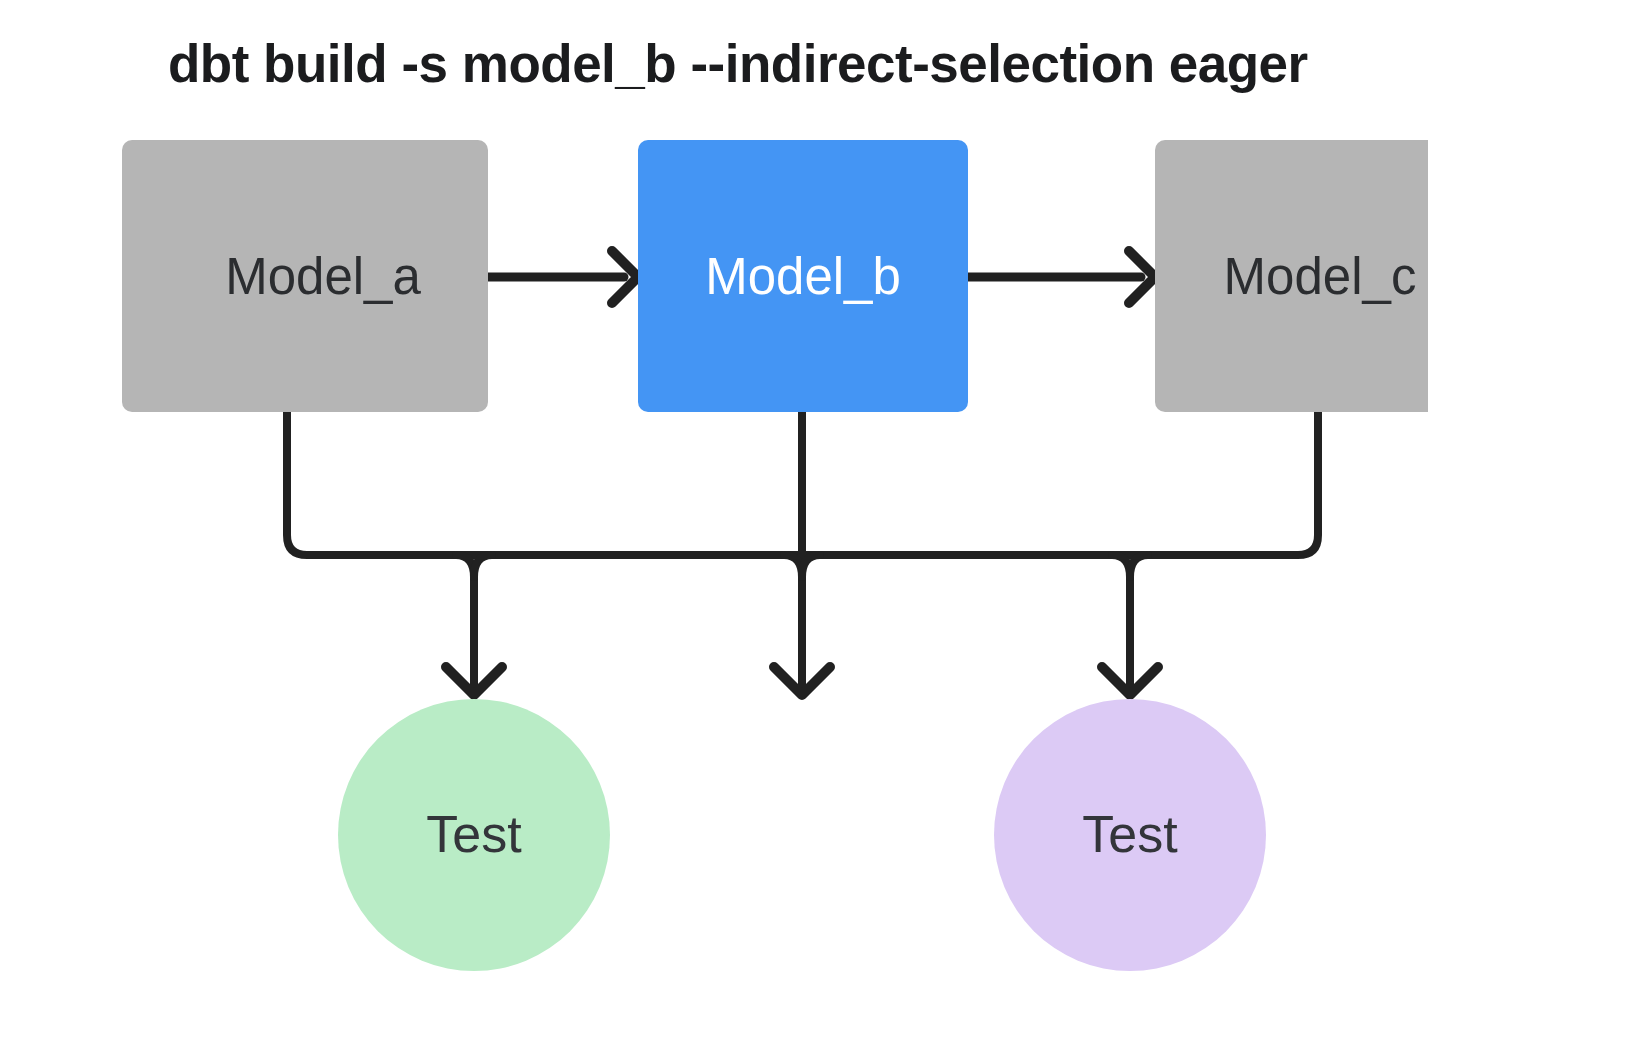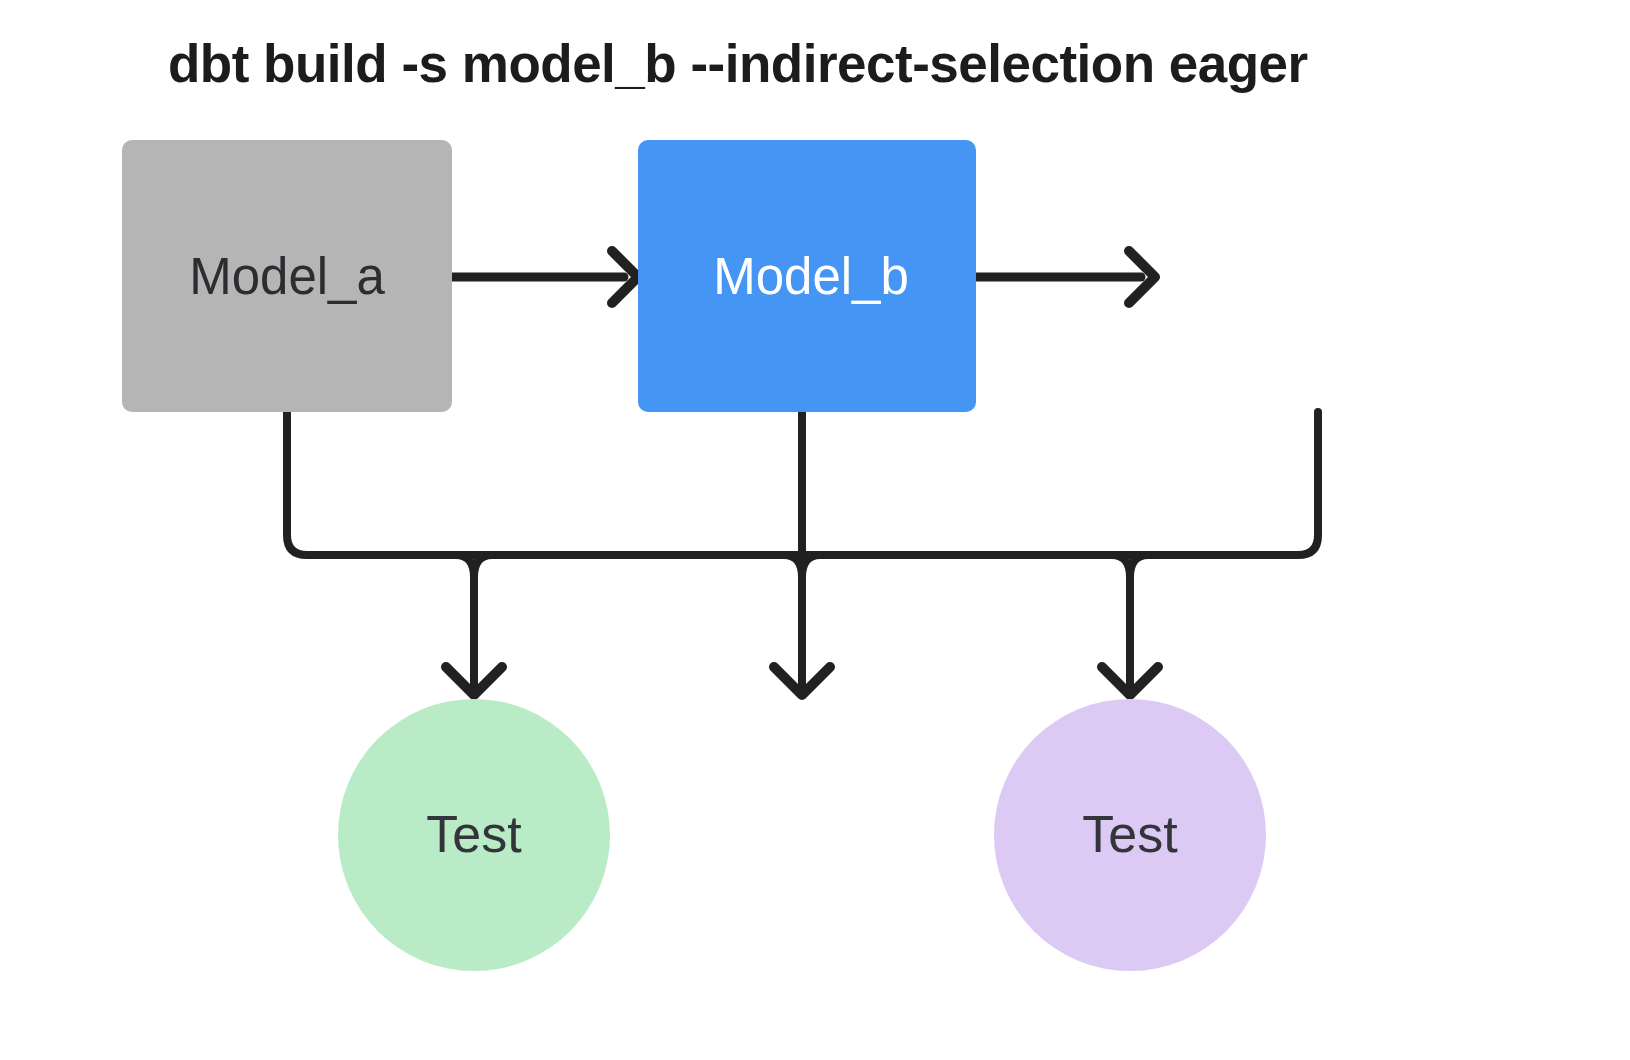--- a/index.html
+++ b/index.html
@@ -24,22 +24,22 @@
   }
   .model{
     position:absolute;top:140px;
     width:330px;height:272px;
     border-radius:10px;
     display:flex;align-items:center;justify-content:center;
     font-size:51px;font-weight:500;
     color:#2b2d30;
     z-index:2;
   }
-  .model-a{left:122px;}
-  .model-b{left:638px;color:#ffffff;padding-left:8px;}
+  .model-a{left:122px;padding-left:36px;}
+  .model-b{left:638px;color:#ffffff;}
   .model-c{left:1155px;}
   .test{
     position:absolute;
     width:272px;height:272px;
     border-radius:50%;
     display:flex;align-items:center;justify-content:center;
     z-index:2;
   }
   .test-ab{left:338px;top:699px;}
   .test-b{left:666px;top:699px;}
@@ -89,20 +89,23 @@
   </svg>
 
   <div class="model model-a" style="background-color: rgb(181, 181, 181);">
     <span>Model_a</span>
   </div>
 
   <div class="model model-b" style="background-color: rgb(68, 149, 244);">
     <span>Model_b</span>
   </div>
 
+  <div class="model model-c" style="background-color: rgb(181, 181, 181);">
+    <span>Model_c</span>
+  </div>
 
   <div class="test test-ab" style="background-color: rgb(185, 236, 198);">
     <div class="circle-label">
       <span>Test</span>
     </div>
   </div>
 
 
   <div class="test test-bc" style="background-color: rgb(220, 202, 245);">
     <div class="circle-label">

